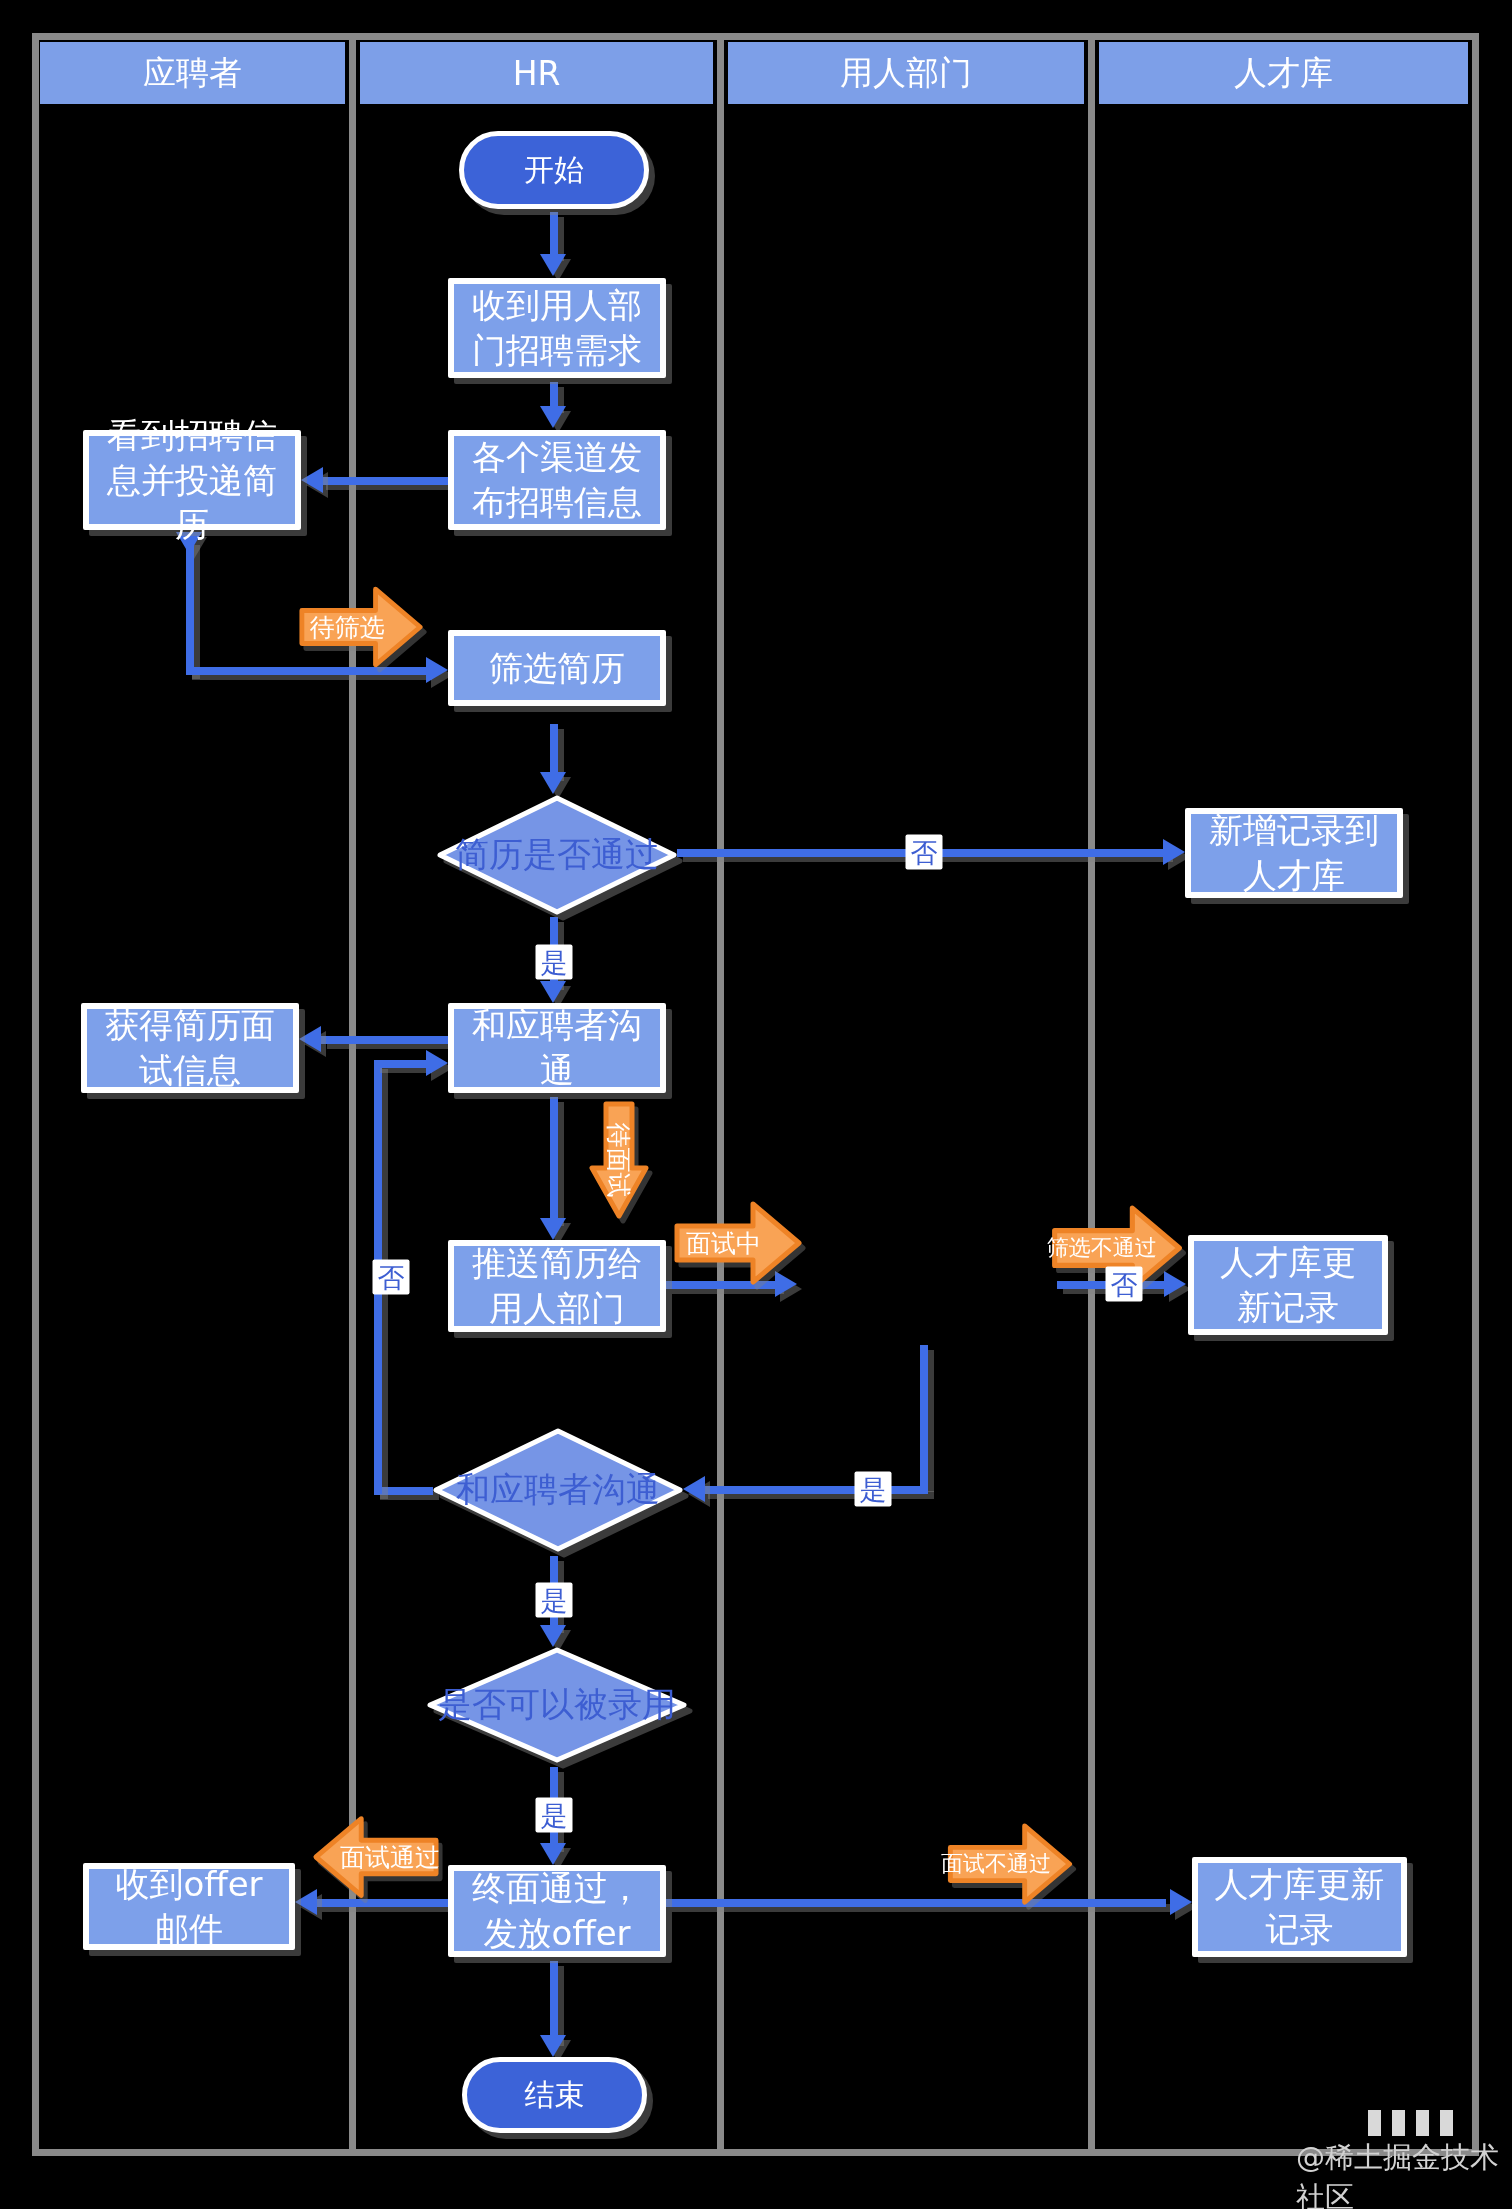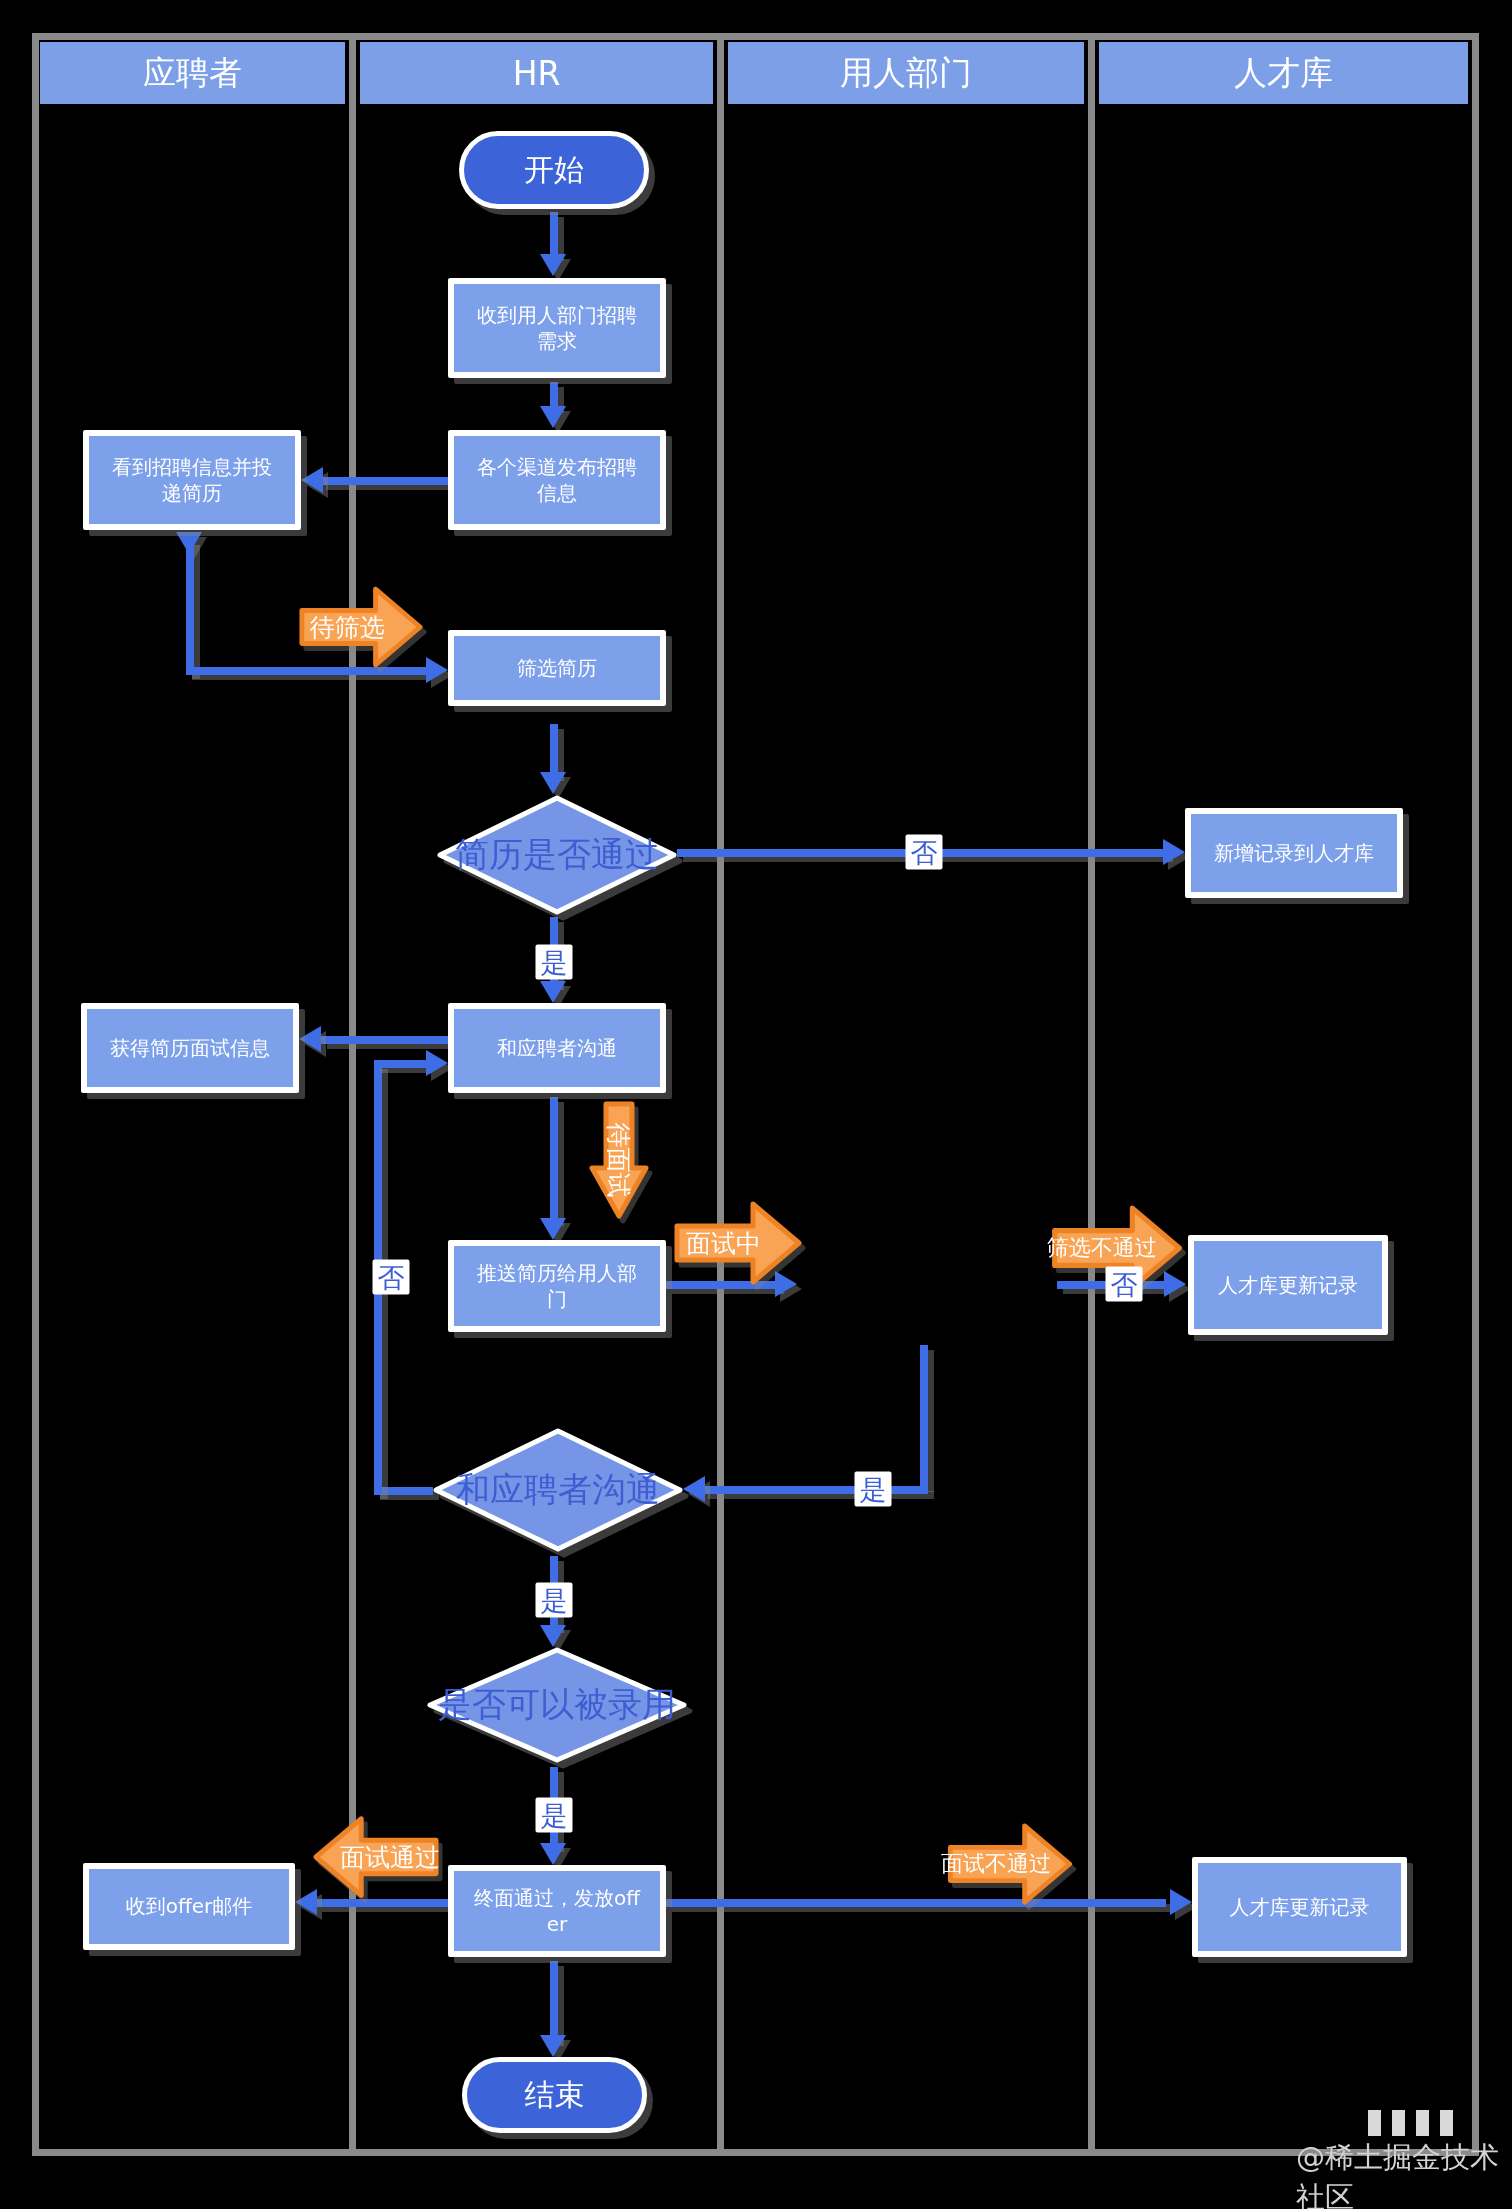--- a/index.html
+++ b/index.html
@@ -24,21 +24,21 @@
   .frame{position:absolute;left:32px;top:33px;width:1447px;height:2123px;
     border:7px solid var(--gray);box-sizing:border-box;}
   .lane-line{position:absolute;top:33px;height:2123px;width:7px;background:var(--gray);}
   .lane-header{position:absolute;top:42px;height:62px;background:var(--header-blue);
     color:#fff;font-size:33px;display:flex;align-items:center;justify-content:center;}
   
   .pill{position:absolute;background:var(--pill-blue);border:5px solid #fff;border-radius:42px;
     color:#fff;font-size:30px;display:flex;align-items:center;justify-content:center;
     box-sizing:border-box;box-shadow:6px 6px 0 rgba(130,130,130,.45);}
   .box{position:absolute;background:var(--box-blue);border:6px solid #fff;border-radius:2px;
-    color:#fff;font-size:20px;line-height:1.32;display:flex;align-items:center;justify-content:center;
+    color:#fff;font-size:34px;line-height:1.32;display:flex;align-items:center;justify-content:center;
     text-align:center;box-sizing:border-box;padding:0 14px;
     box-shadow:6px 6px 0 rgba(130,130,130,.45);word-break:break-all;}
   .diamond{position:absolute;}
   .diamond svg{display:block;filter:drop-shadow(6px 6px 0 rgba(130,130,130,.45));}
   .diamond .dlabel{position:absolute;inset:0;display:flex;align-items:center;justify-content:center;
     color:var(--text-dark);font-size:34px;white-space:nowrap;}
   
   .ln{position:absolute;background:var(--blue-line);box-shadow:6px 5px 0 rgba(130,130,130,.45);}
   .ah{position:absolute;width:0;height:0;filter:drop-shadow(5px 5px 0 rgba(130,130,130,.45));}
   .ah.r{border-top:13px solid transparent;border-bottom:13px solid transparent;border-left:22px solid var(--blue-line);}

